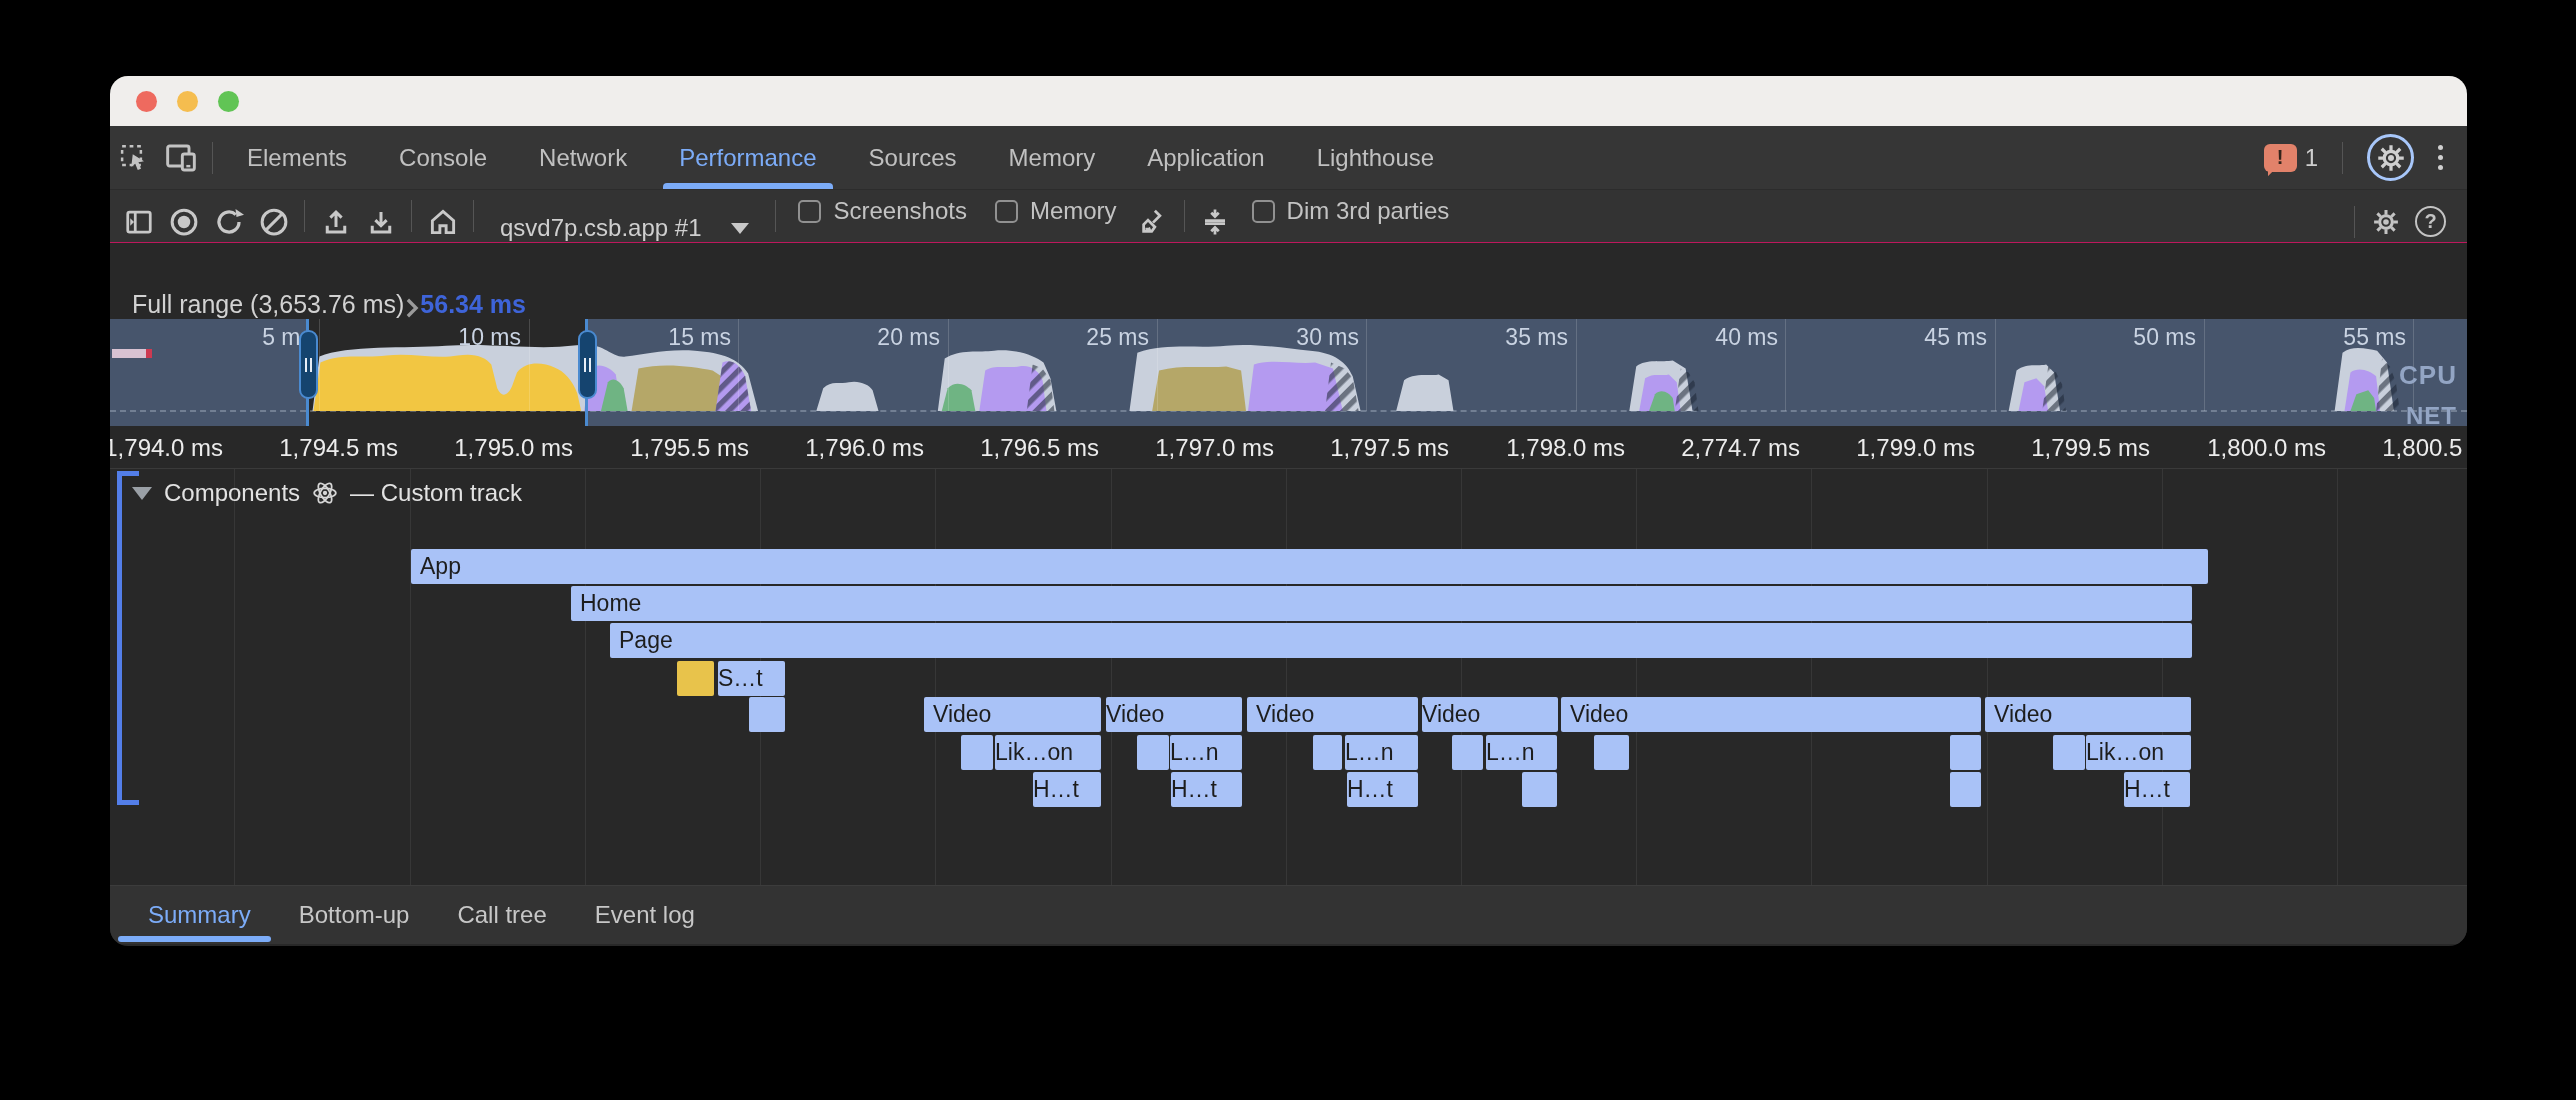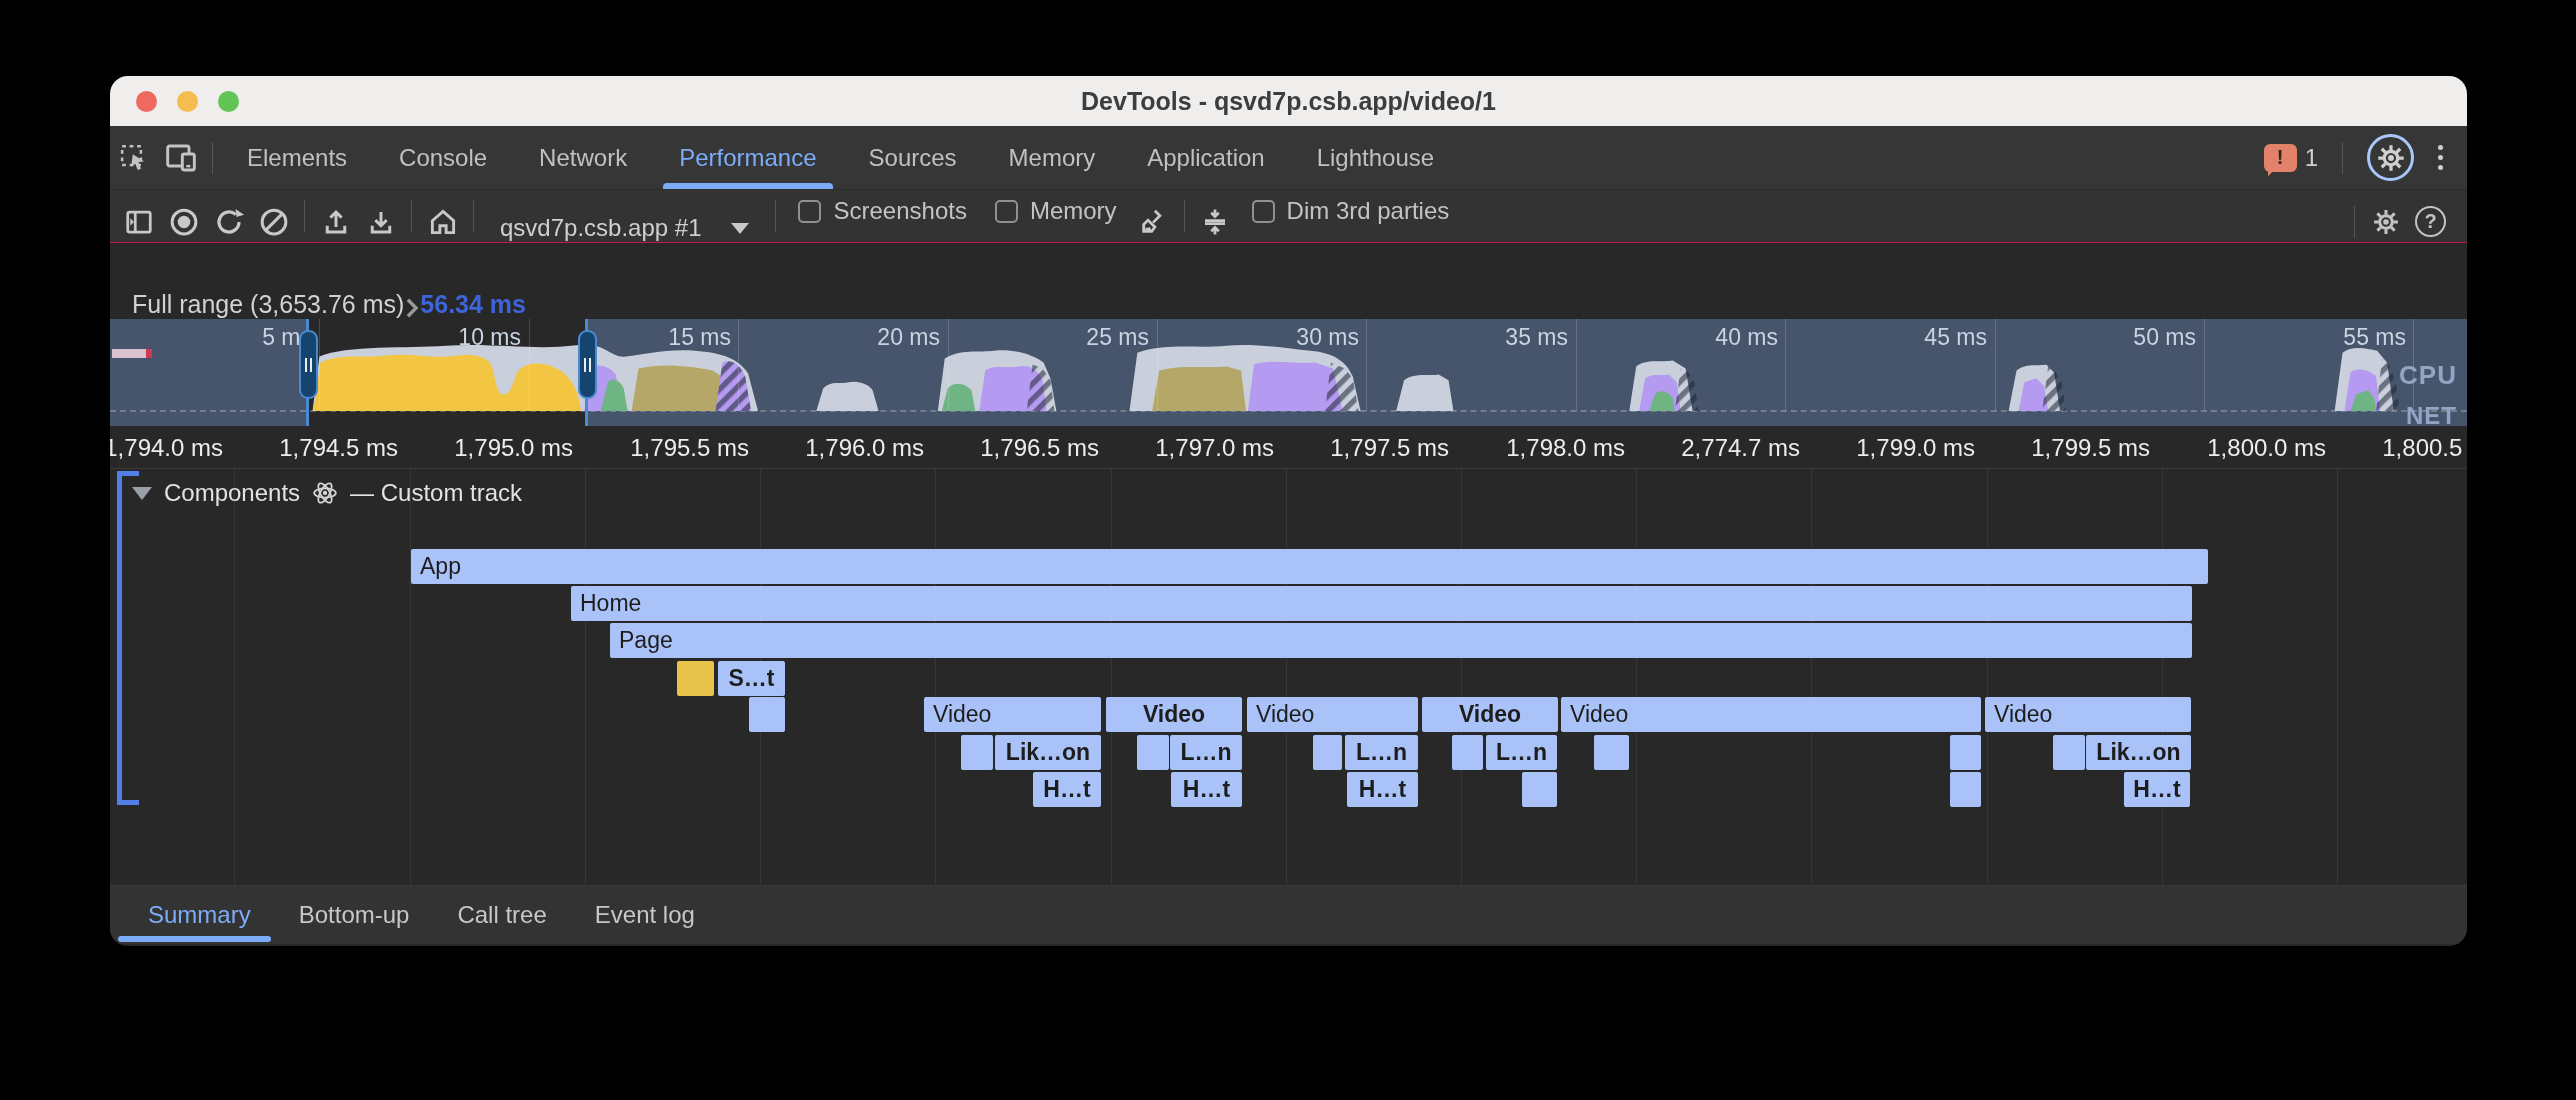--- a/index.html
+++ b/index.html
@@ -65,41 +65,40 @@
   .flame{position:relative;height:416px;background:#282828;overflow:hidden;}
   .gridline{position:absolute;top:0;bottom:0;width:1px;background:#373737;}
   .bracket{position:absolute;left:7px;top:2px;width:5px;height:334px;background:#537ee8;}
   .bracket::before,.bracket::after{content:"";position:absolute;left:0;width:22px;height:5px;background:#537ee8;}
   .bracket::before{top:0;} .bracket::after{bottom:0;}
   .trackhead{position:absolute;left:22px;top:10px;display:flex;align-items:center;gap:12px;font-size:24px;color:#e2e2e2;}
   .tri{width:0;height:0;border-left:10px solid transparent;border-right:10px solid transparent;border-top:13px solid #9aa0a6;}
   .bar{position:absolute;height:35px;border-radius:2px;font-size:23px;color:#1d1d1d;overflow:hidden;
        white-space:nowrap;display:flex;align-items:center;}
   .bar.pad span{padding-left:9px;}
-  .bar.center{justify-content:center;font-weight:bold;}
+  .bar.center{}
   
   .bottombar{height:59px;background:#333333;display:flex;align-items:stretch;padding-left:14px;border-top:1px solid #3c3c3c;}
   .btab{display:flex;align-items:center;padding:0 24px;font-size:24px;color:#c7c7c7;position:relative;}
   .btab.active{color:#7cacf8;}
   .btab.active .underline{position:absolute;left:-6px;right:4px;bottom:2px;height:6px;border-radius:4px;background:#7cacf8;}
   svg.icon{display:block;}
 </style>
 </head>
 <body>
 
 <div class="stage">
   <div class="win">
 
     <div class="titlebar">
       <div class="lights">
         <span class="light" style="background:#ee6a5f"></span>
         <span class="light" style="background:#f5bd4f"></span>
         <span class="light" style="background:#61c455"></span>
       </div>
-      <div class="title">DevTools - qsvd7p.csb.app/video/1</div>
     </div>
 
     <div class="tabbar">
       <span class="tool-ic">
         <svg class="icon" width="30" height="30" viewBox="0 0 24 24">
           <rect x="2.5" y="2.5" width="15" height="15" fill="none" stroke="#c3c3c3" stroke-width="2" stroke-dasharray="3 3"></rect>
           <path d="M11 9 L20 14.5 L15.6 15.4 L17.6 20.5 L15 21.5 L13 16.5 L9.8 19 Z" fill="#c3c3c3"></path>
         </svg>
       </span>
       <span class="tool-ic">

